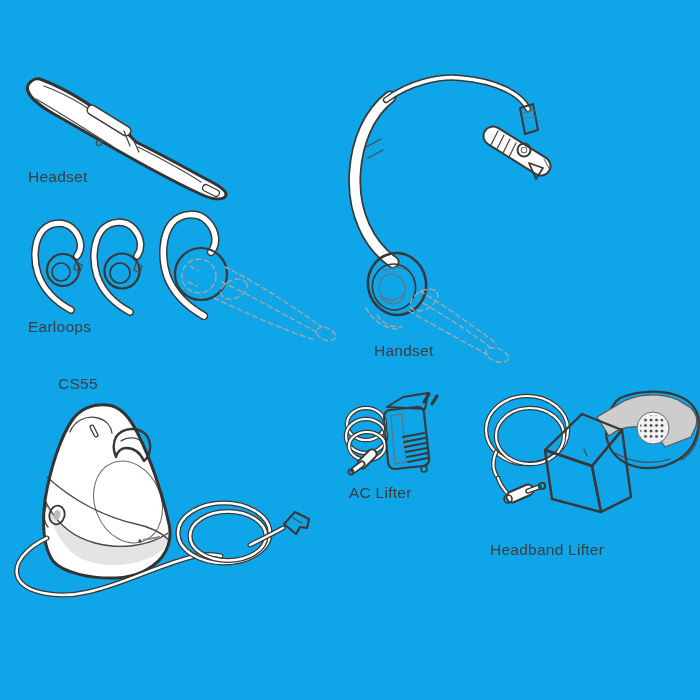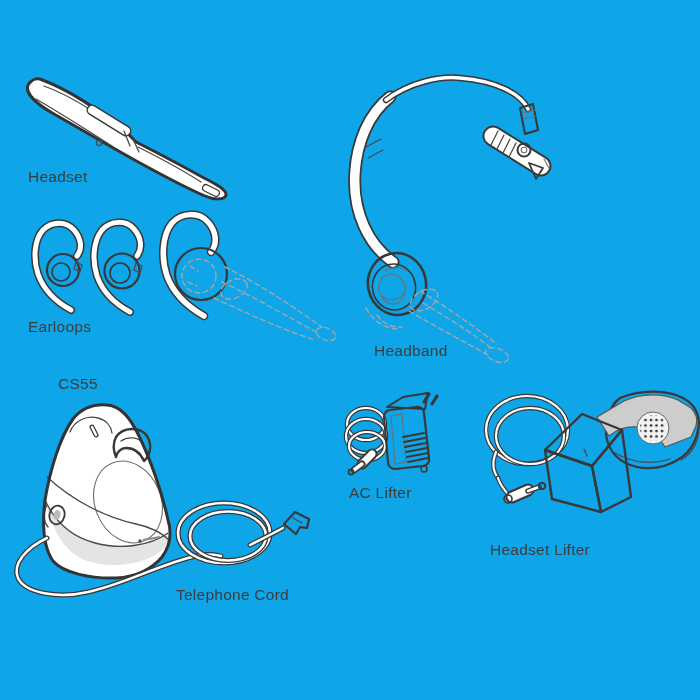--- a/index.html
+++ b/index.html
@@ -238,19 +238,18 @@
       <circle cx="508" cy="499" r="4" fill="#ffffff" class="k" stroke-width="1.6"></circle>
       <path class="k" stroke-width="5.5" d="M528,491 L539,487"></path>
       <path class="wht" stroke-width="2.5" d="M528,491 L539,487"></path>
       <circle cx="542" cy="486" r="3.2" fill="#ffffff" class="k" stroke-width="1.8"></circle>
     </g>
   </g>
 </svg>
 
 <div class="label" style="left:28px;top:168px">Headset</div>
 <div class="label" style="left:28px;top:318px">Earloops</div>
-<div class="label" style="left:374px;top:342px">Headband</div>
+<div class="label" style="left:374px;top:342px">Handset</div>
 <div class="label" style="left:58px;top:375px">CS55</div>
-<div class="label" style="left:176px;top:586px">Telephone Cord</div>
 <div class="label" style="left:349px;top:484px">AC Lifter</div>
-<div class="label" style="left:490px;top:541px">Headset Lifter</div>
+<div class="label" style="left:490px;top:541px">Headband Lifter</div>
 
 </div>
 
 </body></html>

